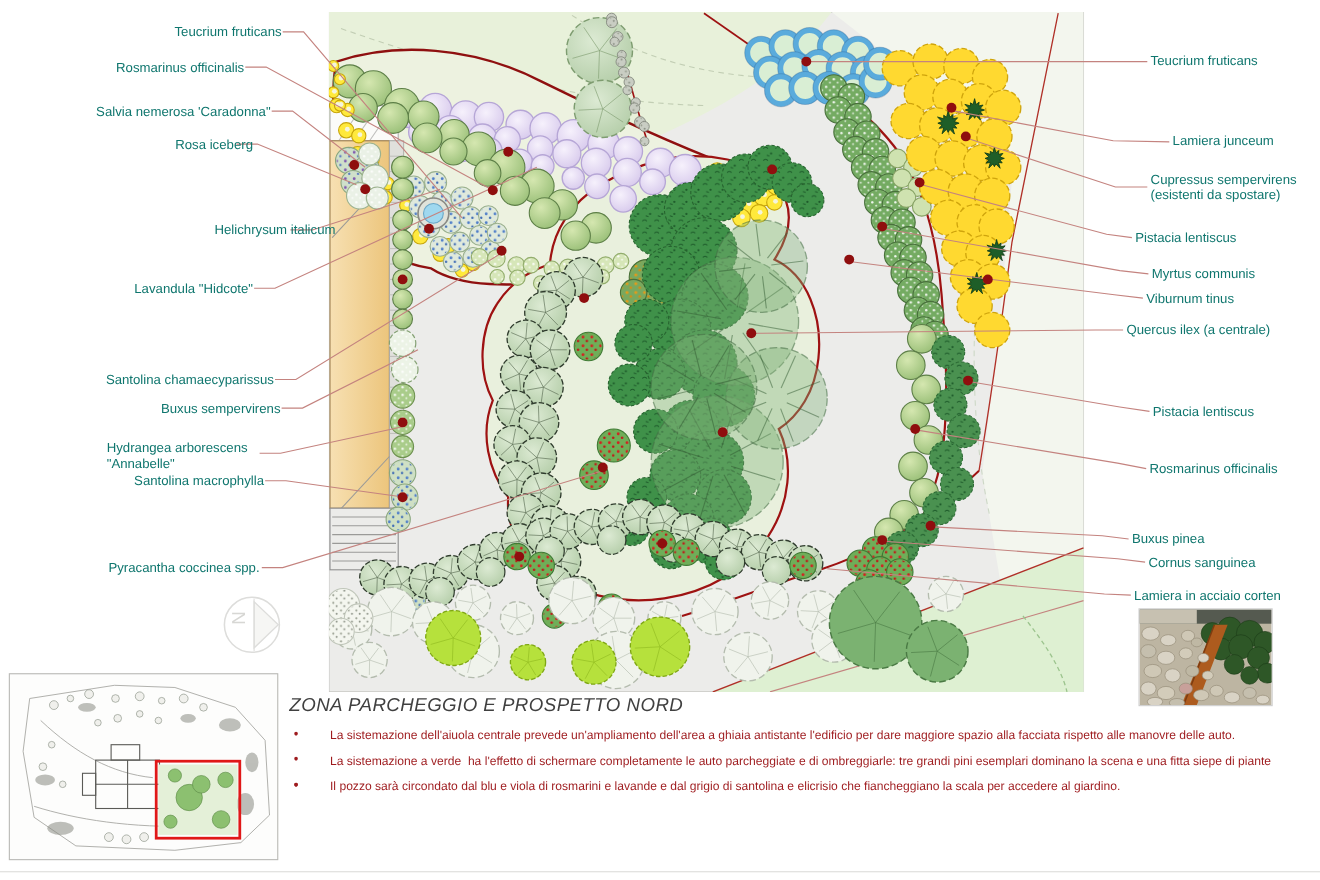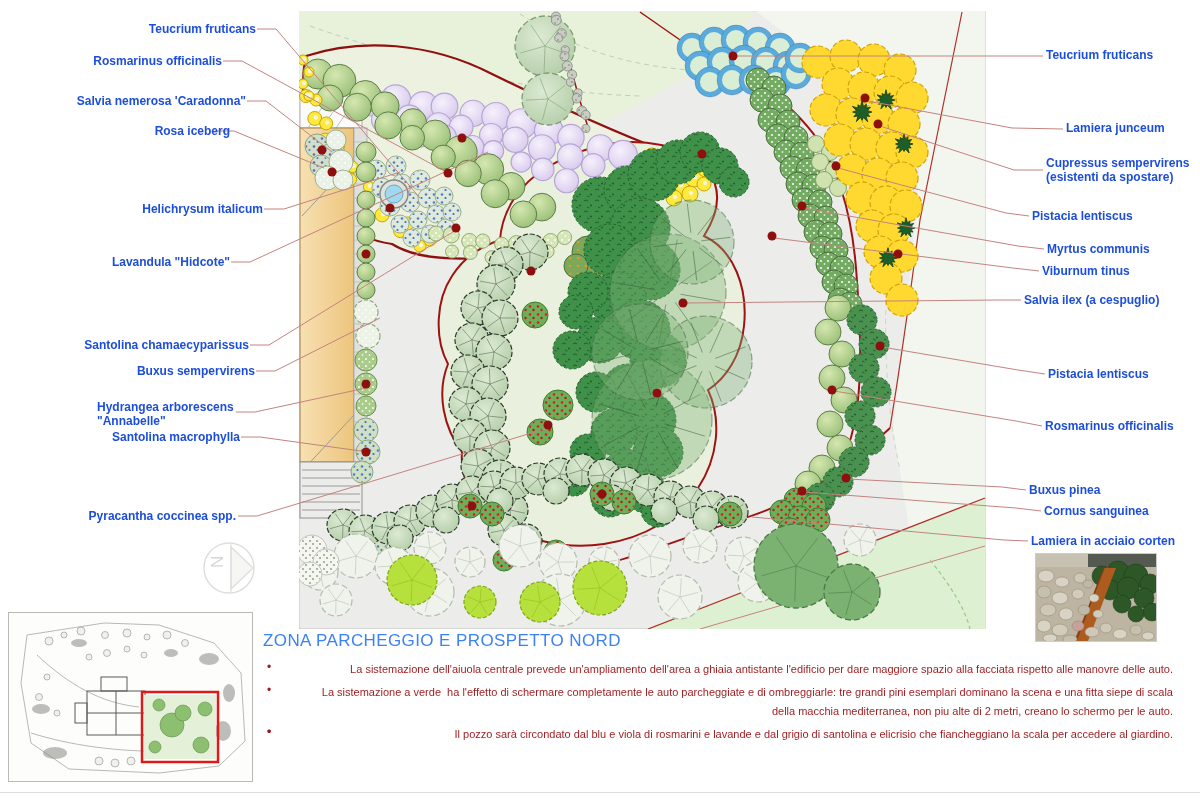--- a/index.html
+++ b/index.html
@@ -2,27 +2,27 @@
 <html><head>
 <meta charset="utf-8">
 <style>
   html,body{margin:0;padding:0;background:#ffffff;}
   .canvas{position:relative;width:1200px;height:800px;background:#ffffff;overflow:hidden;
           font-family:"Liberation Sans", sans-serif;}
   svg{display:block;}
   #plan-svg{position:absolute;left:299px;top:11px;}
   #overlay-svg{position:absolute;left:0;top:0;pointer-events:none;}
   #compass-svg{position:absolute;left:200px;top:540px;}
-  .plabel{position:absolute;font-size:12px;color:#1d4ed8;white-space:nowrap;line-height:14px;font-weight:bold;}
+  .plabel{position:absolute;font-size:12px;color:#0f766e;white-space:nowrap;line-height:14px;}
   .plabel.right-align{text-align:right;}
   .plabel.wrap{white-space:normal;}
   .notes{position:absolute;left:263px;top:631px;width:910px;color:#9e1b1e;}
-  .notes h1{margin:0 0 9px 0;font-size:17px;font-weight:normal;letter-spacing:.4px;color:#3b82f6;}
+  .notes h1{margin:0 0 9px 0;font-size:17px;font-weight:normal;letter-spacing:.4px;color:#404040;font-style:italic;}
   .notes ul{list-style:none;margin:0;padding:0;}
-  .notes li{position:relative;padding-left:37px;margin:0 0 4px 0;text-align:right;}
+  .notes li{position:relative;padding-left:37px;margin:0 0 4px 0;}
   .notes li::before{content:"\2022";position:absolute;left:4px;top:0;font-size:12px;}
   .note-line{font-size:11px;line-height:19px;white-space:pre;}
   .note-line:empty{display:none;}
   .overview{position:absolute;left:8px;top:612px;width:245px;height:170px;
             border:1px solid #b9b9b5;background:#fdfdfc;box-sizing:border-box;}
   .photo{position:absolute;left:1035px;top:553px;width:120px;height:87px;border:1px solid #cccccc;
          box-sizing:content-box;}
   .bottom-rule{position:absolute;left:0;top:792px;width:1200px;height:1px;background:#dcdcda;}
 </style>
 </head>
@@ -1204,51 +1204,50 @@
     <circle cx="29" cy="28" r="25" fill="none" stroke="#dddddb" stroke-width="1.4"></circle>
     <polygon points="31,7 31,49 53,28" fill="#f6f6f4" stroke="#dddddb" stroke-width="1.2"></polygon>
     <line x1="31" y1="4" x2="31" y2="52" stroke="#dddddb" stroke-width="1"></line>
     <text x="18" y="33" font-size="17" fill="#d7d7d4" font-family="Liberation Sans, sans-serif" transform="rotate(-90 18 28)">N</text>
   </svg>
 
   <div class="plabel right-align" style="top:22px;right:944px">Teucrium fruticans</div>
   <div class="plabel right-align" style="top:54px;right:978px">Rosmarinus officinalis</div>
   <div class="plabel right-align" style="top:94px;right:954px">Salvia nemerosa 'Caradonna"</div>
   <div class="plabel right-align" style="top:124px;right:970px">Rosa iceberg</div>
-  <div class="plabel right-align" style="top:202px;right:937px">Helichrysum italicum</div>
+  <div class="plabel right-align" style="top:202px;right:895px">Helichrysum italicum</div>
   <div class="plabel right-align" style="top:255px;right:970px">Lavandula "Hidcote"</div>
   <div class="plabel right-align" style="top:338px;right:951px">Santolina chamaecyparissus</div>
   <div class="plabel right-align" style="top:364px;right:945px">Buxus sempervirens</div>
   <div class="plabel wrap" style="top:400px;left:97px;width:152px">Hydrangea arborescens "Annabelle"</div>
   <div class="plabel right-align" style="top:430px;right:960px">Santolina macrophylla</div>
   <div class="plabel right-align" style="top:509px;right:964px">Pyracantha  coccinea spp.</div>
 
   <div class="plabel" style="top:48px;left:1046px">Teucrium fruticans</div>
   <div class="plabel" style="top:121px;left:1066px">Lamiera junceum</div>
   <div class="plabel wrap" style="top:156px;left:1046px;width:155px">Cupressus sempervirens (esistenti da spostare)</div>
   <div class="plabel" style="top:209px;left:1032px">Pistacia lentiscus</div>
   <div class="plabel" style="top:242px;left:1047px">Myrtus communis</div>
   <div class="plabel" style="top:264px;left:1042px">Viburnum tinus</div>
-  <div class="plabel" style="top:293px;left:1024px">Salvia ilex (a cespuglio)</div>
+  <div class="plabel" style="top:293px;left:1024px">Quercus ilex (a centrale)</div>
   <div class="plabel" style="top:367px;left:1048px">Pistacia lentiscus</div>
   <div class="plabel" style="top:419px;left:1045px">Rosmarinus officinalis</div>
   <div class="plabel" style="top:483px;left:1029px">Buxus pinea</div>
   <div class="plabel" style="top:504px;left:1044px">Cornus sanguinea</div>
   <div class="plabel" style="top:534px;left:1031px">Lamiera in acciaio corten</div>
 
   <div class="notes">
     <h1>ZONA PARCHEGGIO E PROSPETTO NORD</h1>
     <ul>
       <li>
         <div class="note-line">La sistemazione dell'aiuola centrale prevede un'ampliamento dell'area a ghiaia antistante l'edificio per dare maggiore spazio alla facciata rispetto alle manovre delle auto.</div>
 
       </li>
       <li>
-        <div class="note-line">La sistemazione a verde  ha l'effetto di schermare completamente le auto parcheggiate e di ombreggiarle: tre grandi pini esemplari dominano la scena e una fitta siepe di scala</div>
-        <div class="note-line">della macchia mediterranea, non piu alte di 2 metri, creano lo schermo per le auto.</div>
+        <div class="note-line">La sistemazione a verde  ha l'effetto di schermare completamente le auto parcheggiate e di ombreggiarle: tre grandi pini esemplari dominano la scena e una fitta siepe di piante</div>
       </li>
       <li>
       </li>
       <li>
         <div class="note-line">Il pozzo sarà circondato dal blu e viola di rosmarini e lavande e dal grigio di santolina e elicrisio che fiancheggiano la scala per accedere al giardino.</div>
 
       </li>
     </ul>
   </div>
 

